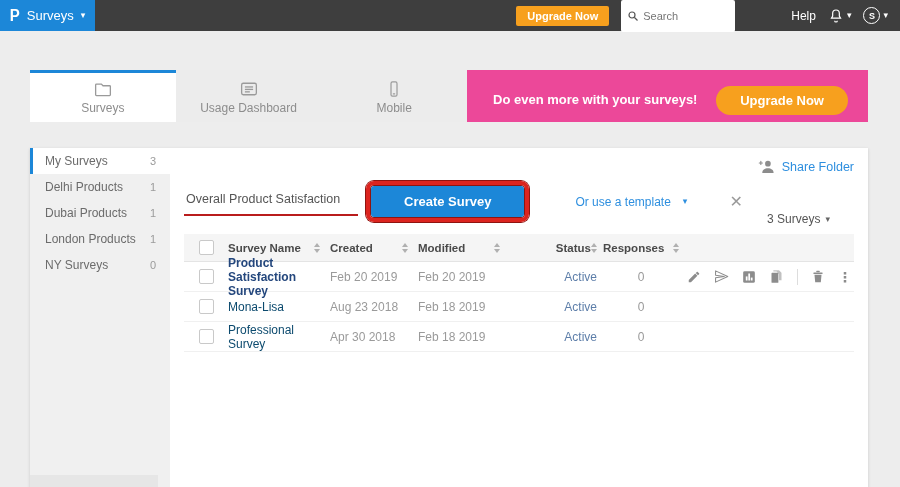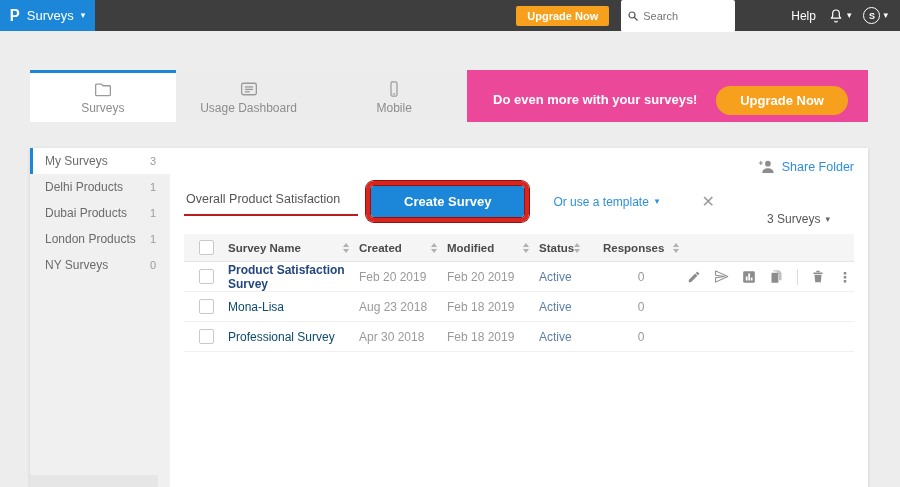--- a/index.html
+++ b/index.html
@@ -42,34 +42,34 @@
   .si-count { color:#9b9b9b; font-size:11px; }
   .sidebar-footer { position:absolute; bottom:0; left:0; right:12px; height:45px; background:#e6e6e6; display:flex; align-items:center; gap:9px; padding-left:13px; color:#8a8a8a; font-size:12px; cursor:pointer; }
 
   .content { flex:1; position:relative; }
   .share-folder { position:absolute; top:11px; right:14px; display:flex; align-items:center; gap:7px; color:#2e8fdf; font-size:12.5px; cursor:pointer; }
 
   .create-row { position:absolute; top:33px; left:14px; display:flex; align-items:center; }
   .survey-input { width:174px; border:none; border-bottom:2px solid #b91c1c; outline:none; font-size:12.5px; color:#555; padding:4px 2px 8px 2px; font-family:inherit; background:transparent; }
   .annotation-ring { margin-left:8px; border:4px solid #dc241f; border-radius:8px; padding:1px; box-shadow:0 0 0 1px #8f1410, inset 0 0 0 1px #8f1410; }
   .create-btn { background:#1c87d8; color:#fff; border:none; font-weight:bold; font-size:13px; padding:8px 33px; border-radius:3px; cursor:pointer; font-family:inherit; }
-  .template-link { margin-left:24px; color:#2e8fdf; font-size:12px; display:flex; align-items:center; gap:6px; cursor:pointer; }
+  .template-link { margin-left:46px; color:#2e8fdf; font-size:12px; display:flex; align-items:center; gap:12px; cursor:pointer; }
   .close-x { margin-left:42px; color:#9a9a9a; font-size:16px; cursor:pointer; }
 
   .surveys-count { position:absolute; top:64px; right:38px; font-size:12px; color:#555; display:flex; align-items:center; gap:5px; cursor:pointer; }
 
   
   .table { position:absolute; top:86px; left:14px; right:14px; }
   .trow { display:flex; align-items:center; height:30px; border-bottom:1px solid #f0f0f0; font-size:12px; }
   .thead { background:#f5f5f5; height:28px; font-weight:bold; font-size:11.5px; color:#4a4a4a; border-bottom:1px solid #e4e4e4; }
   .col-check { width:44px; display:flex; justify-content:center; }
   .col-name { flex:1; display:flex; align-items:center; justify-content:space-between; padding-right:10px; }
   .col-created { width:88px; display:flex; align-items:center; justify-content:space-between; padding-right:10px; }
   .col-modified { width:92px; display:flex; align-items:center; justify-content:space-between; padding-right:10px; }
-  .col-status { width:64px; display:flex; align-items:center; justify-content:flex-start; padding-right:6px; }
+  .col-status { width:64px; display:flex; align-items:center; justify-content:flex-end; padding-right:6px;margin-left:29px; }
   .col-resp { width:76px; display:flex; align-items:center; justify-content:space-between; }
   .col-actions { width:175px; display:flex; align-items:center; justify-content:flex-end; gap:13px; padding-right:2px; }
   .checkbox { width:15px; height:15px; border:1px solid #c9c9c9; border-radius:2px; background:#fff; cursor:pointer; }
   .sort { display:flex; flex-direction:column; gap:2px; cursor:pointer; }
   .tri-up { width:0; height:0; border-left:3.5px solid transparent; border-right:3.5px solid transparent; border-bottom:4px solid #b0b0b0; }
   .tri-down { width:0; height:0; border-left:3.5px solid transparent; border-right:3.5px solid transparent; border-top:4px solid #b0b0b0; }
   .name-bold { font-weight:bold; color:#24477d; }
   .name-light { color:#0c4a6e; }
   .cell-gray { color:#9a9a9a; }
   .cell-status { color:#5d7ea9; }

